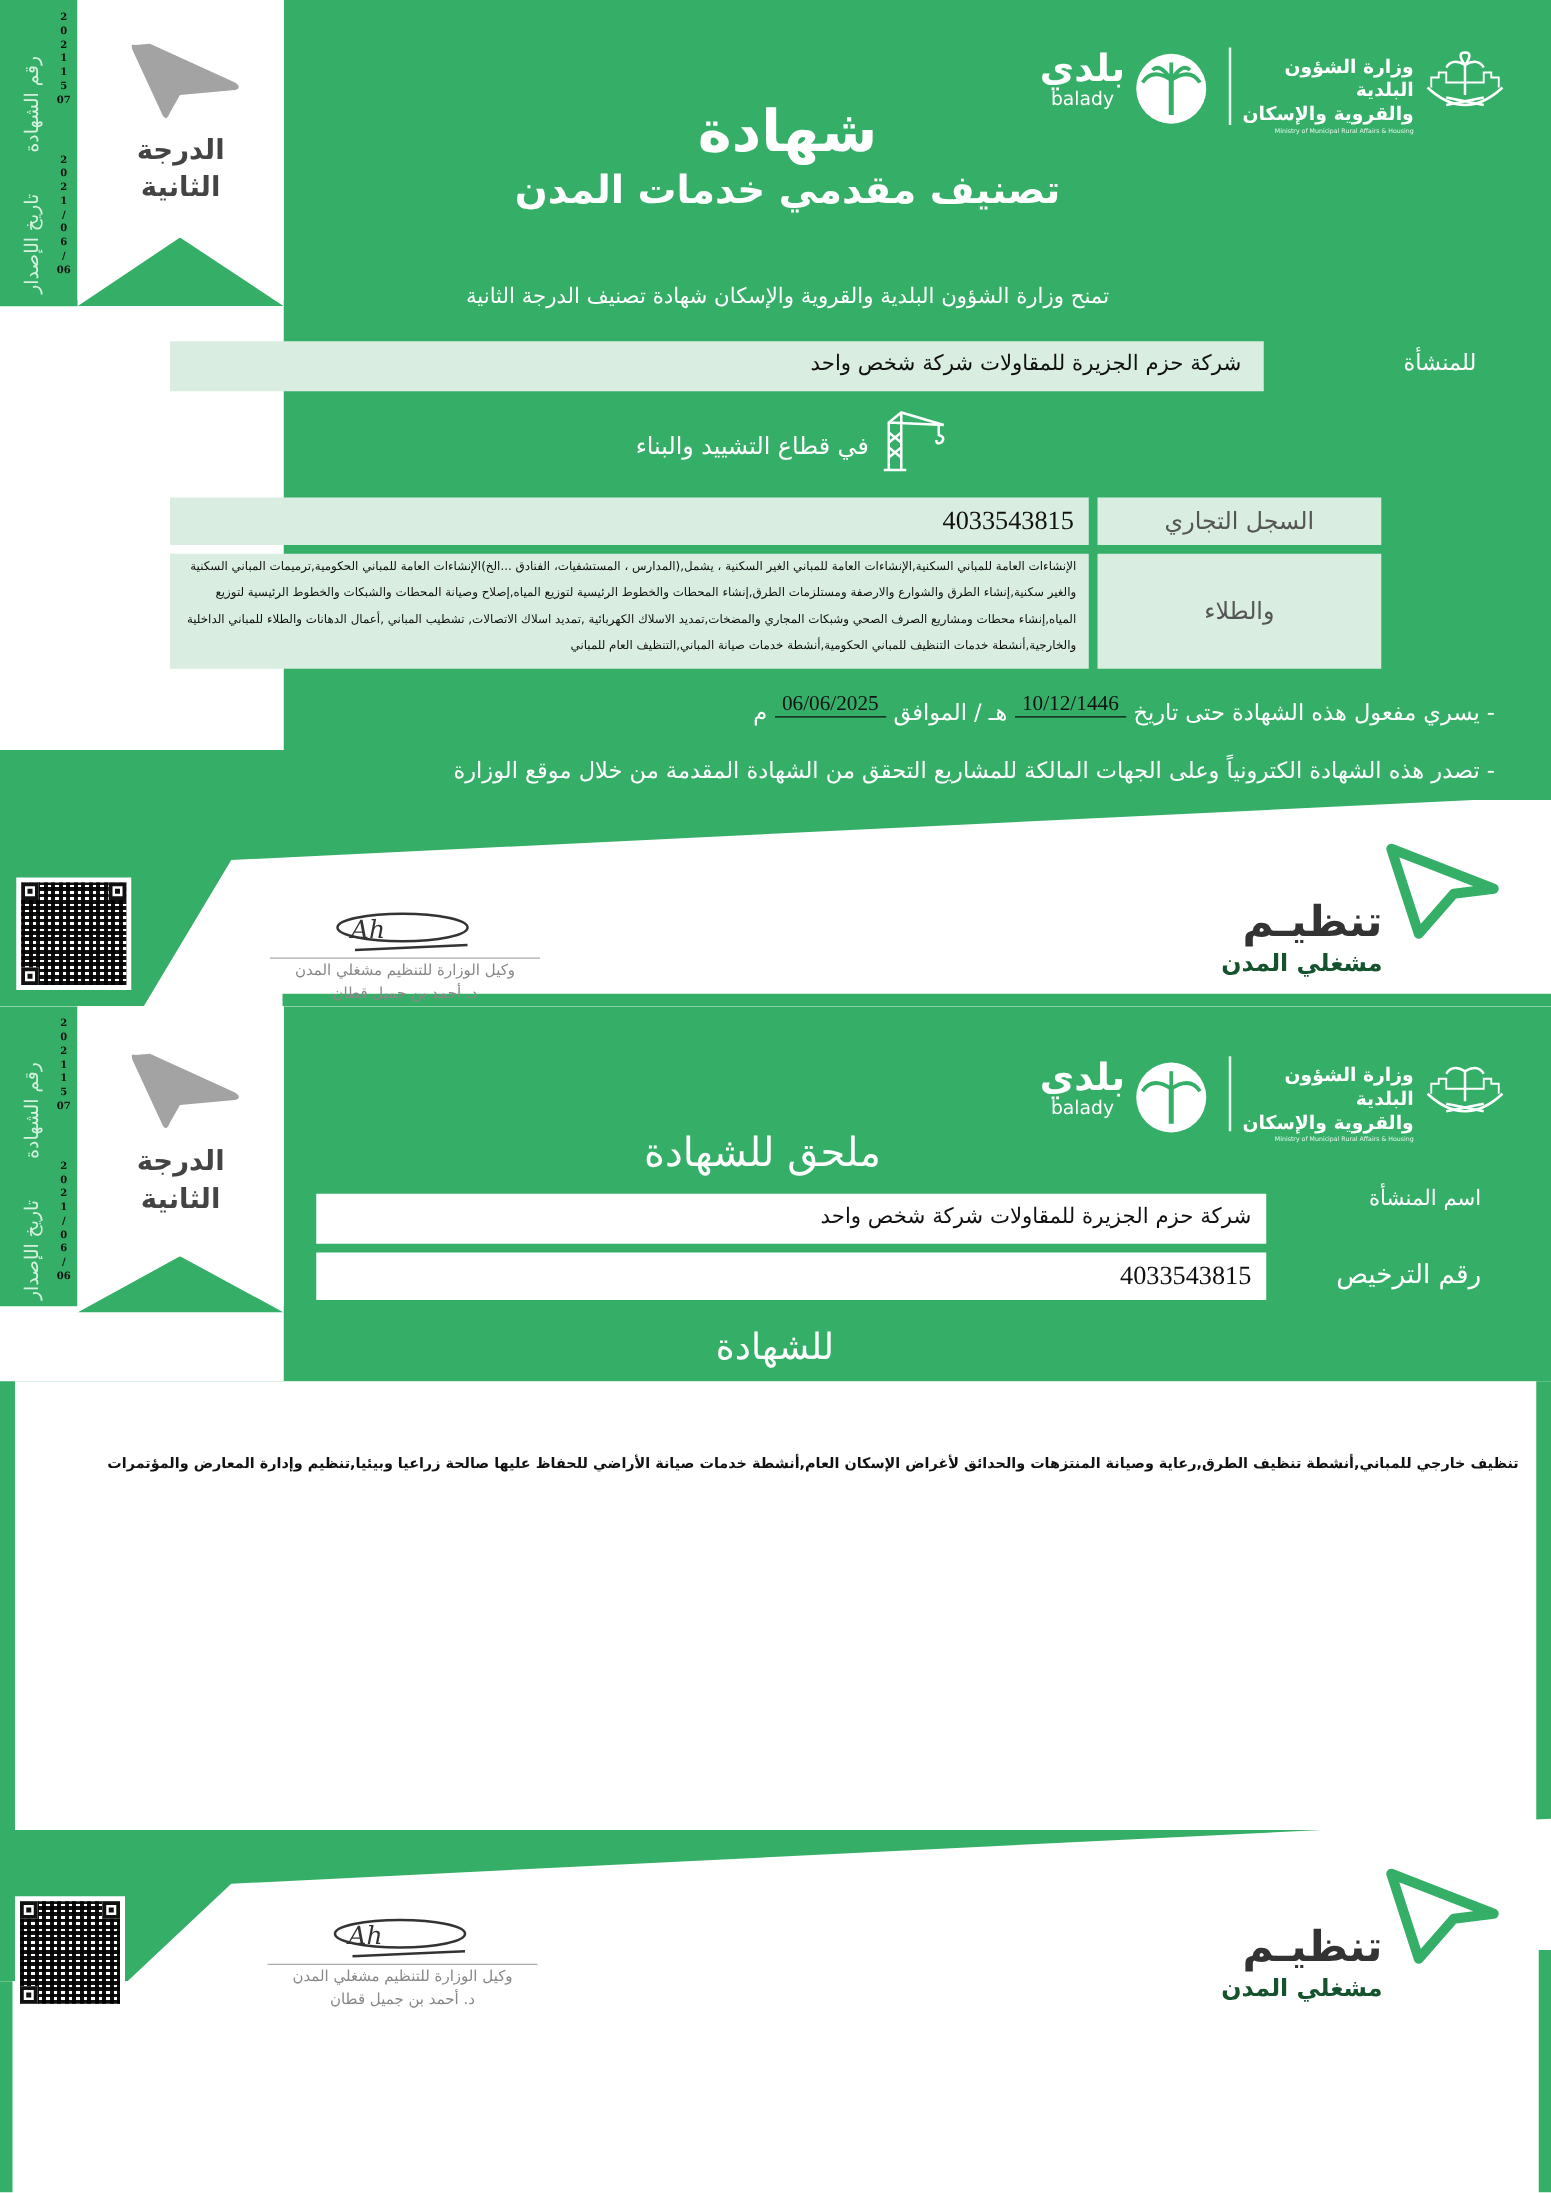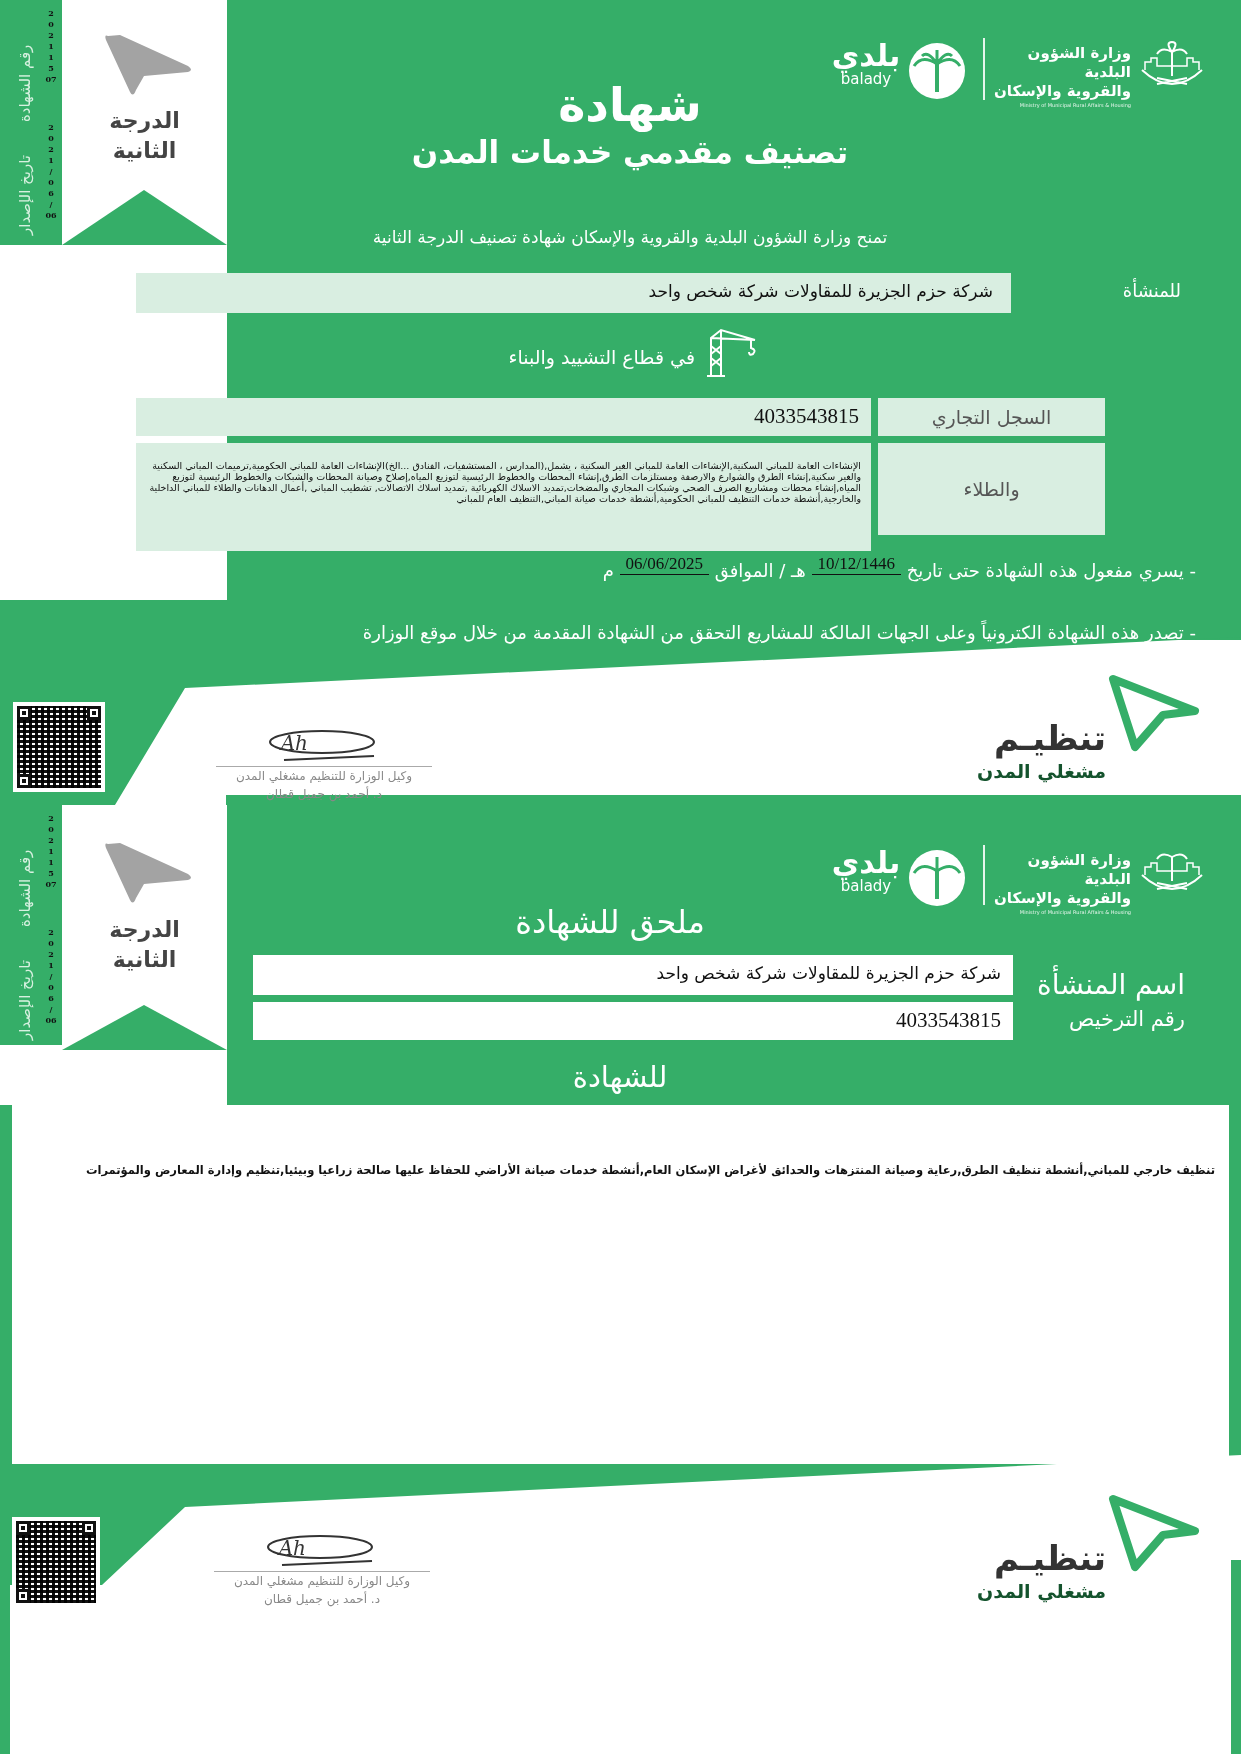--- a/index.html
+++ b/index.html
@@ -132,32 +132,32 @@
     <path d="M8 48 L8 10 L18 2 L52 12 M8 10 L52 12 M18 2 L18 48 M8 18 L18 26 M18 18 L8 26 M8 30 L18 38 M18 30 L8 38 M4 48 L22 48" fill="none" stroke="#fff" stroke-width="2"></path>
     <path d="M48 12 L48 20 Q54 22 50 26 Q46 28 46 24" fill="none" stroke="#fff" stroke-width="2"></path>
   </svg>
   <div class="row-label" style="right:546px; top:346px; font-size:19px;">في قطاع التشييد والبناء</div>
 
   <div class="cell-label" style="left:878px; top:398px; width:227px; height:38px;">السجل التجاري</div>
   <div class="field" style="left:136px; top:398px; width:735px; height:38px; padding:6px 12px; font-family:'Liberation Serif', serif; font-size:21px;">
     <span>4033543815</span>
   </div>
   <div class="cell-label" style="left:878px; top:443px; width:227px; height:92px;">والطلاء</div>
-  <div class="field" style="left:136px; top:443px; width:735px; height:108px; padding:17px 10px; font-size:9.5px; line-height:11px;">
+  <div class="field" style="left:136px; top:443px; width:735px; height:92px; padding:0 10px; font-size:9.5px; line-height:21px;">
     <span>الإنشاءات العامة للمباني السكنية,الإنشاءات العامة للمباني الغير السكنية ، يشمل,(المدارس ، المستشفيات، الفنادق ...الخ)الإنشاءات العامة للمباني الحكومية,ترميمات المباني السكنية والغير سكنية,إنشاء الطرق والشوارع والارصفة ومستلزمات الطرق,إنشاء المحطات والخطوط الرئيسية لتوزيع المياه,إصلاح وصيانة المحطات والشبكات والخطوط الرئيسية لتوزيع المياه,إنشاء محطات ومشاريع الصرف الصحي وشبكات المجاري والمضخات,تمديد الاسلاك الكهربائية ,تمديد اسلاك الاتصالات, تشطيب المباني ,أعمال الدهانات والطلاء للمباني الداخلية والخارجية,أنشطة خدمات التنظيف للمباني الحكومية,أنشطة خدمات صيانة المباني,التنظيف العام للمباني</span>
   </div>
 
   <div class="note" style="top:560px;">
     <span>- يسري مفعول هذه الشهادة حتى تاريخ</span>
     <span class="underlined">10/12/1446</span>
     <span>هـ  /  الموافق</span>
     <span class="underlined">06/06/2025</span>
     <span>م</span>
   </div>
-  <div class="note" style="top:622px;text-align:right;">- تصدر هذه الشهادة الكترونياً وعلى الجهات المالكة للمشاريع التحقق من الشهادة المقدمة من خلال موقع الوزارة</div>
+  <div class="note" style="top:606px;text-align:right;">- تصدر هذه الشهادة الكترونياً وعلى الجهات المالكة للمشاريع التحقق من الشهادة المقدمة من خلال موقع الوزارة</div>
 
   <div class="qr" style="left:13px; top:702px; width:92px; height:90px;">
     <div class="qr-inner">
       <div class="qr-corner" style="left:0; top:0;"></div>
       <div class="qr-corner" style="right:0; top:0;"></div>
       <div class="qr-corner" style="left:0; bottom:0;"></div>
     </div>
   </div>
 
   <div class="sig-block" style="left:216px; top:700px; width:216px;">
@@ -236,21 +236,21 @@
     <path d="M29 50 L29 22" stroke="#35ae68" stroke-width="4"></path>
     <path d="M29 22 Q14 12 6 24 M29 22 Q44 12 52 24 M29 22 L29 8" fill="none" stroke="#35ae68" stroke-width="3"></path>
   </svg>
   <div class="balady-word" style="left:830px; top:42px; width:72px;">
     <div style="font-size:30px; font-weight:bold; line-height:32px;">بلدي</div>
     <div style="font-size:15px; line-height:15px;">balady</div>
   </div>
 
   <div class="title-main" style="top:98px; font-size:32px; font-weight:normal; left:440px; width:340px;">ملحق للشهادة</div>
 
-  <div class="row-label" style="right:56px; top:163px; font-size:28px;">اسم المنشأة</div>
+  <div class="row-label" style="right:56px; top:144px; font-size:17px;">اسم المنشأة</div>
   <div class="field-white" style="left:253px; top:150px; width:760px; height:40px; padding:8px 12px; font-size:17px;">
     <span>شركة حزم الجزيرة للمقاولات شركة شخص واحد</span>
   </div>
   <div class="row-label" style="right:56px; top:202px; font-size:21px;">رقم الترخيص</div>
   <div class="field-white" style="left:253px; top:197px; width:760px; height:38px; padding:6px 12px; font-family:'Liberation Serif', serif; font-size:21px;">
     <span>4033543815</span>
   </div>
 
   <div class="title-main" style="top:255px; font-size:29px; font-weight:normal; left:500px; width:240px;">للشهادة</div>
 

